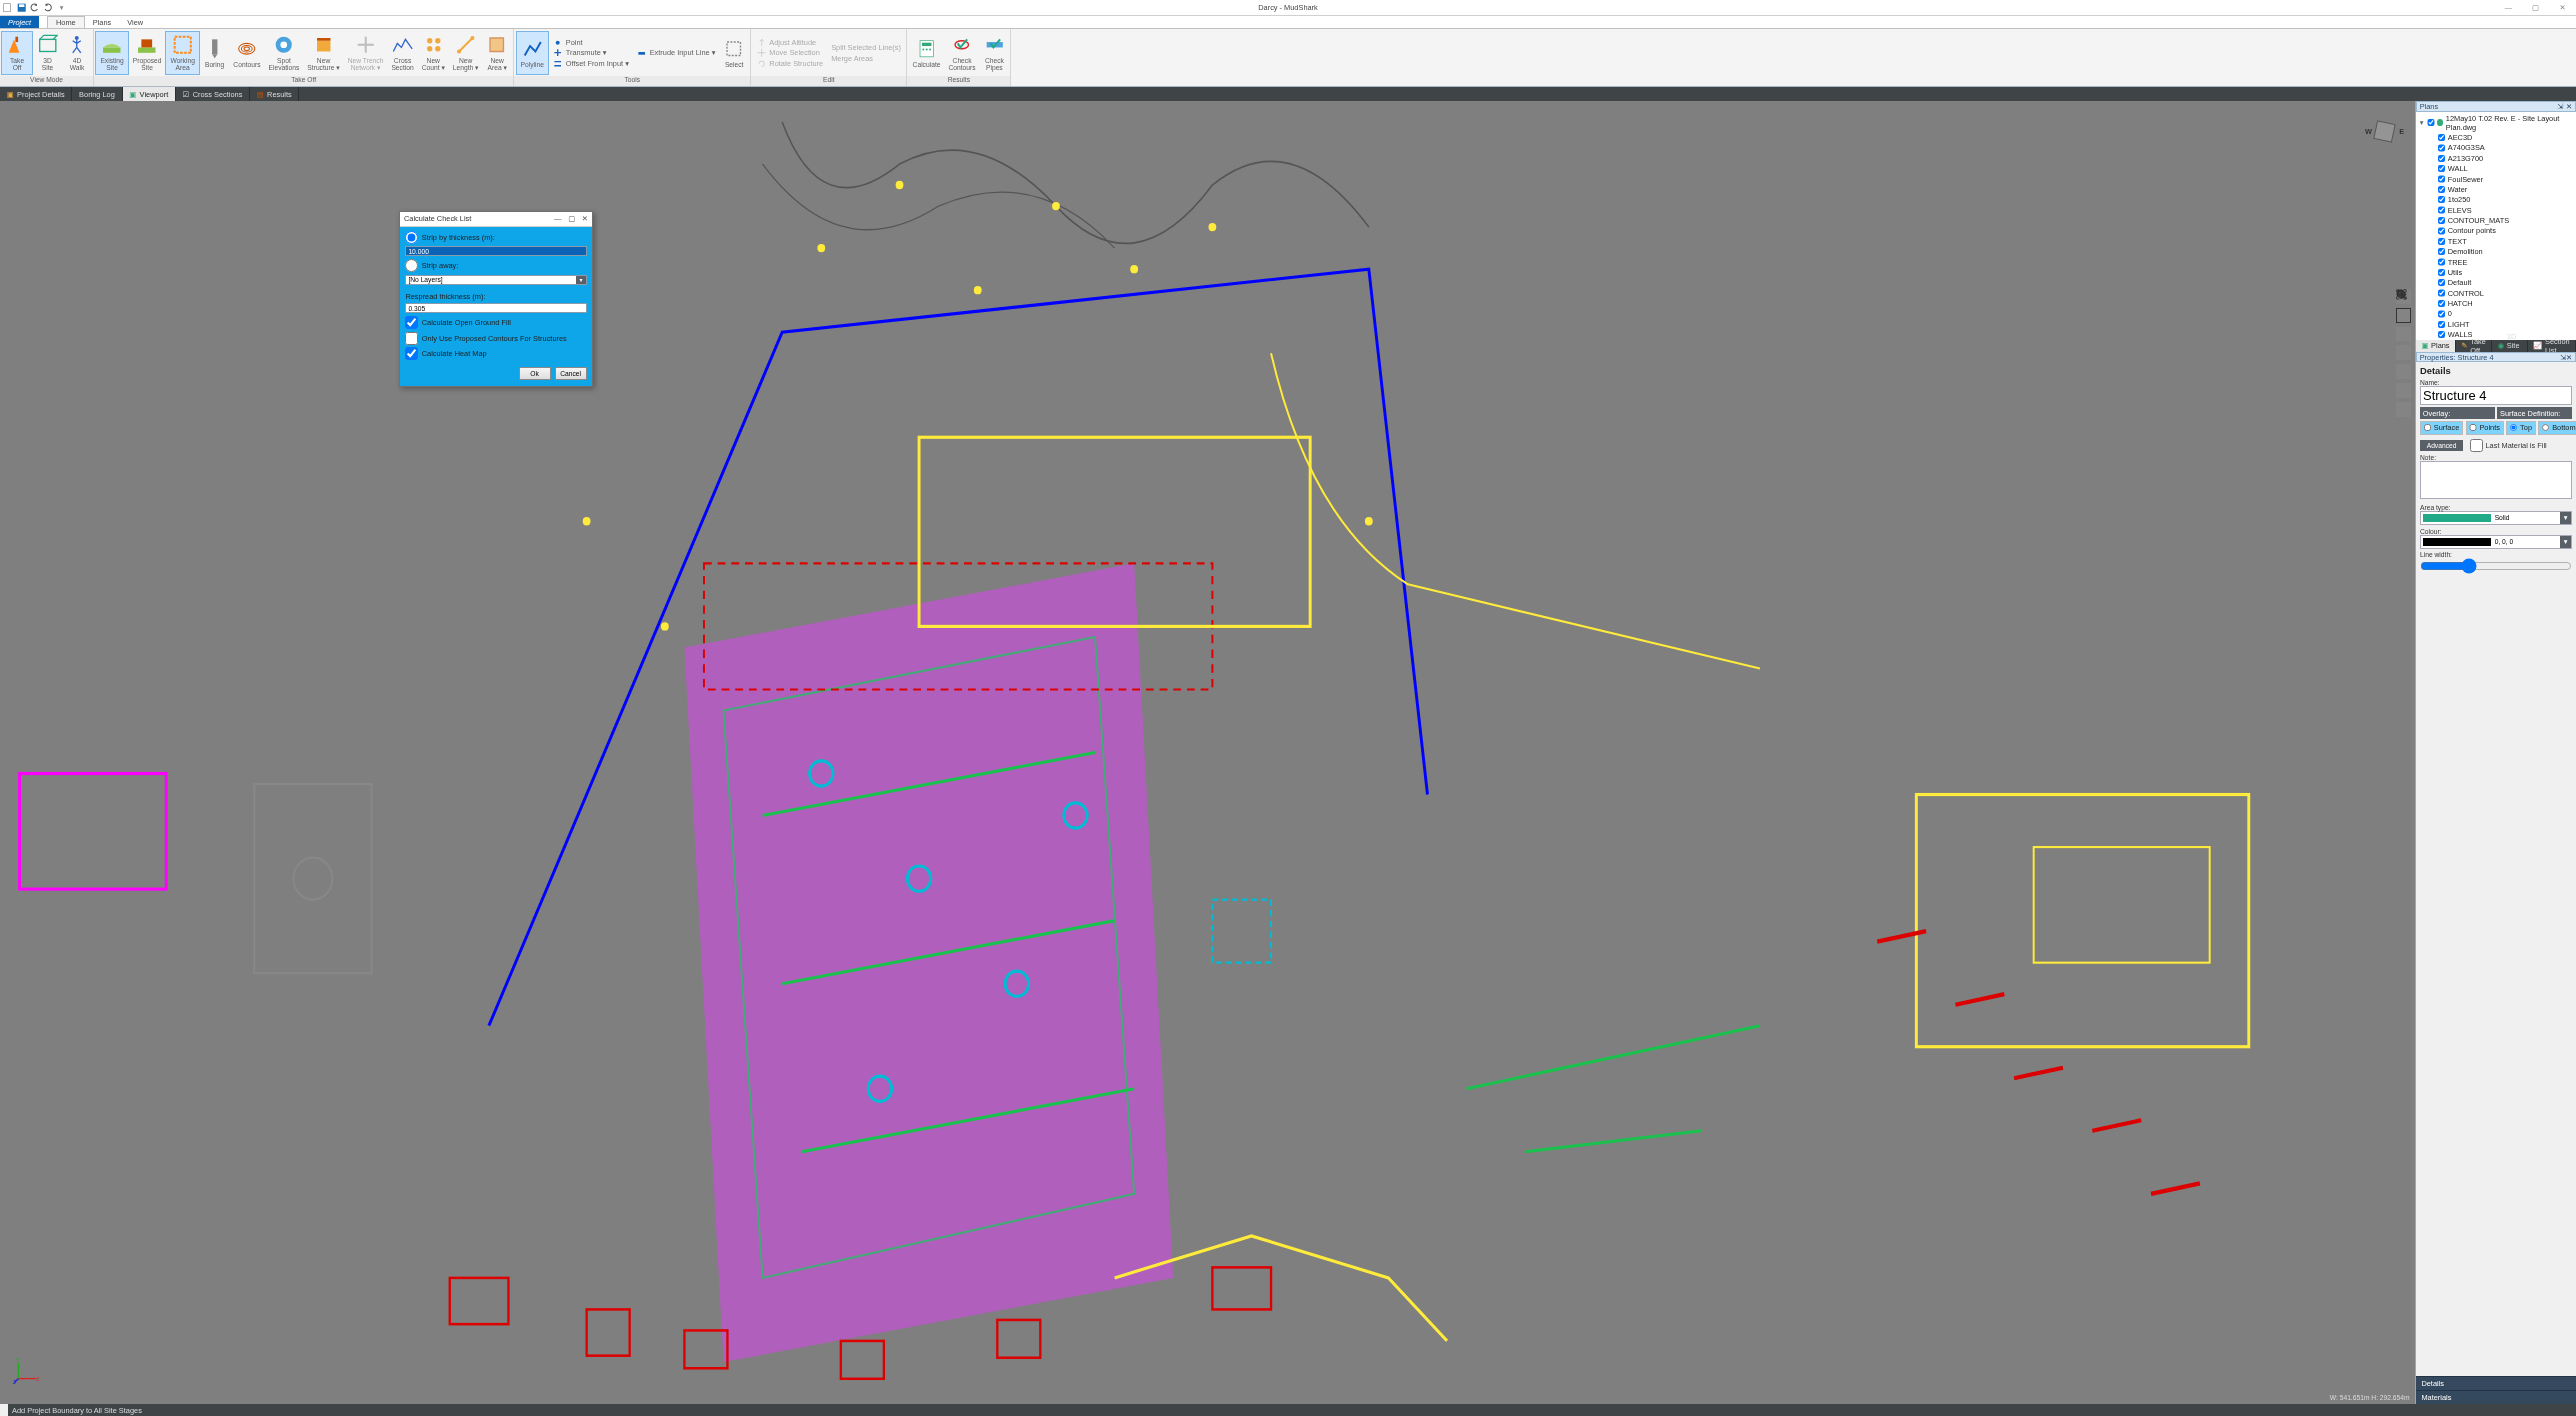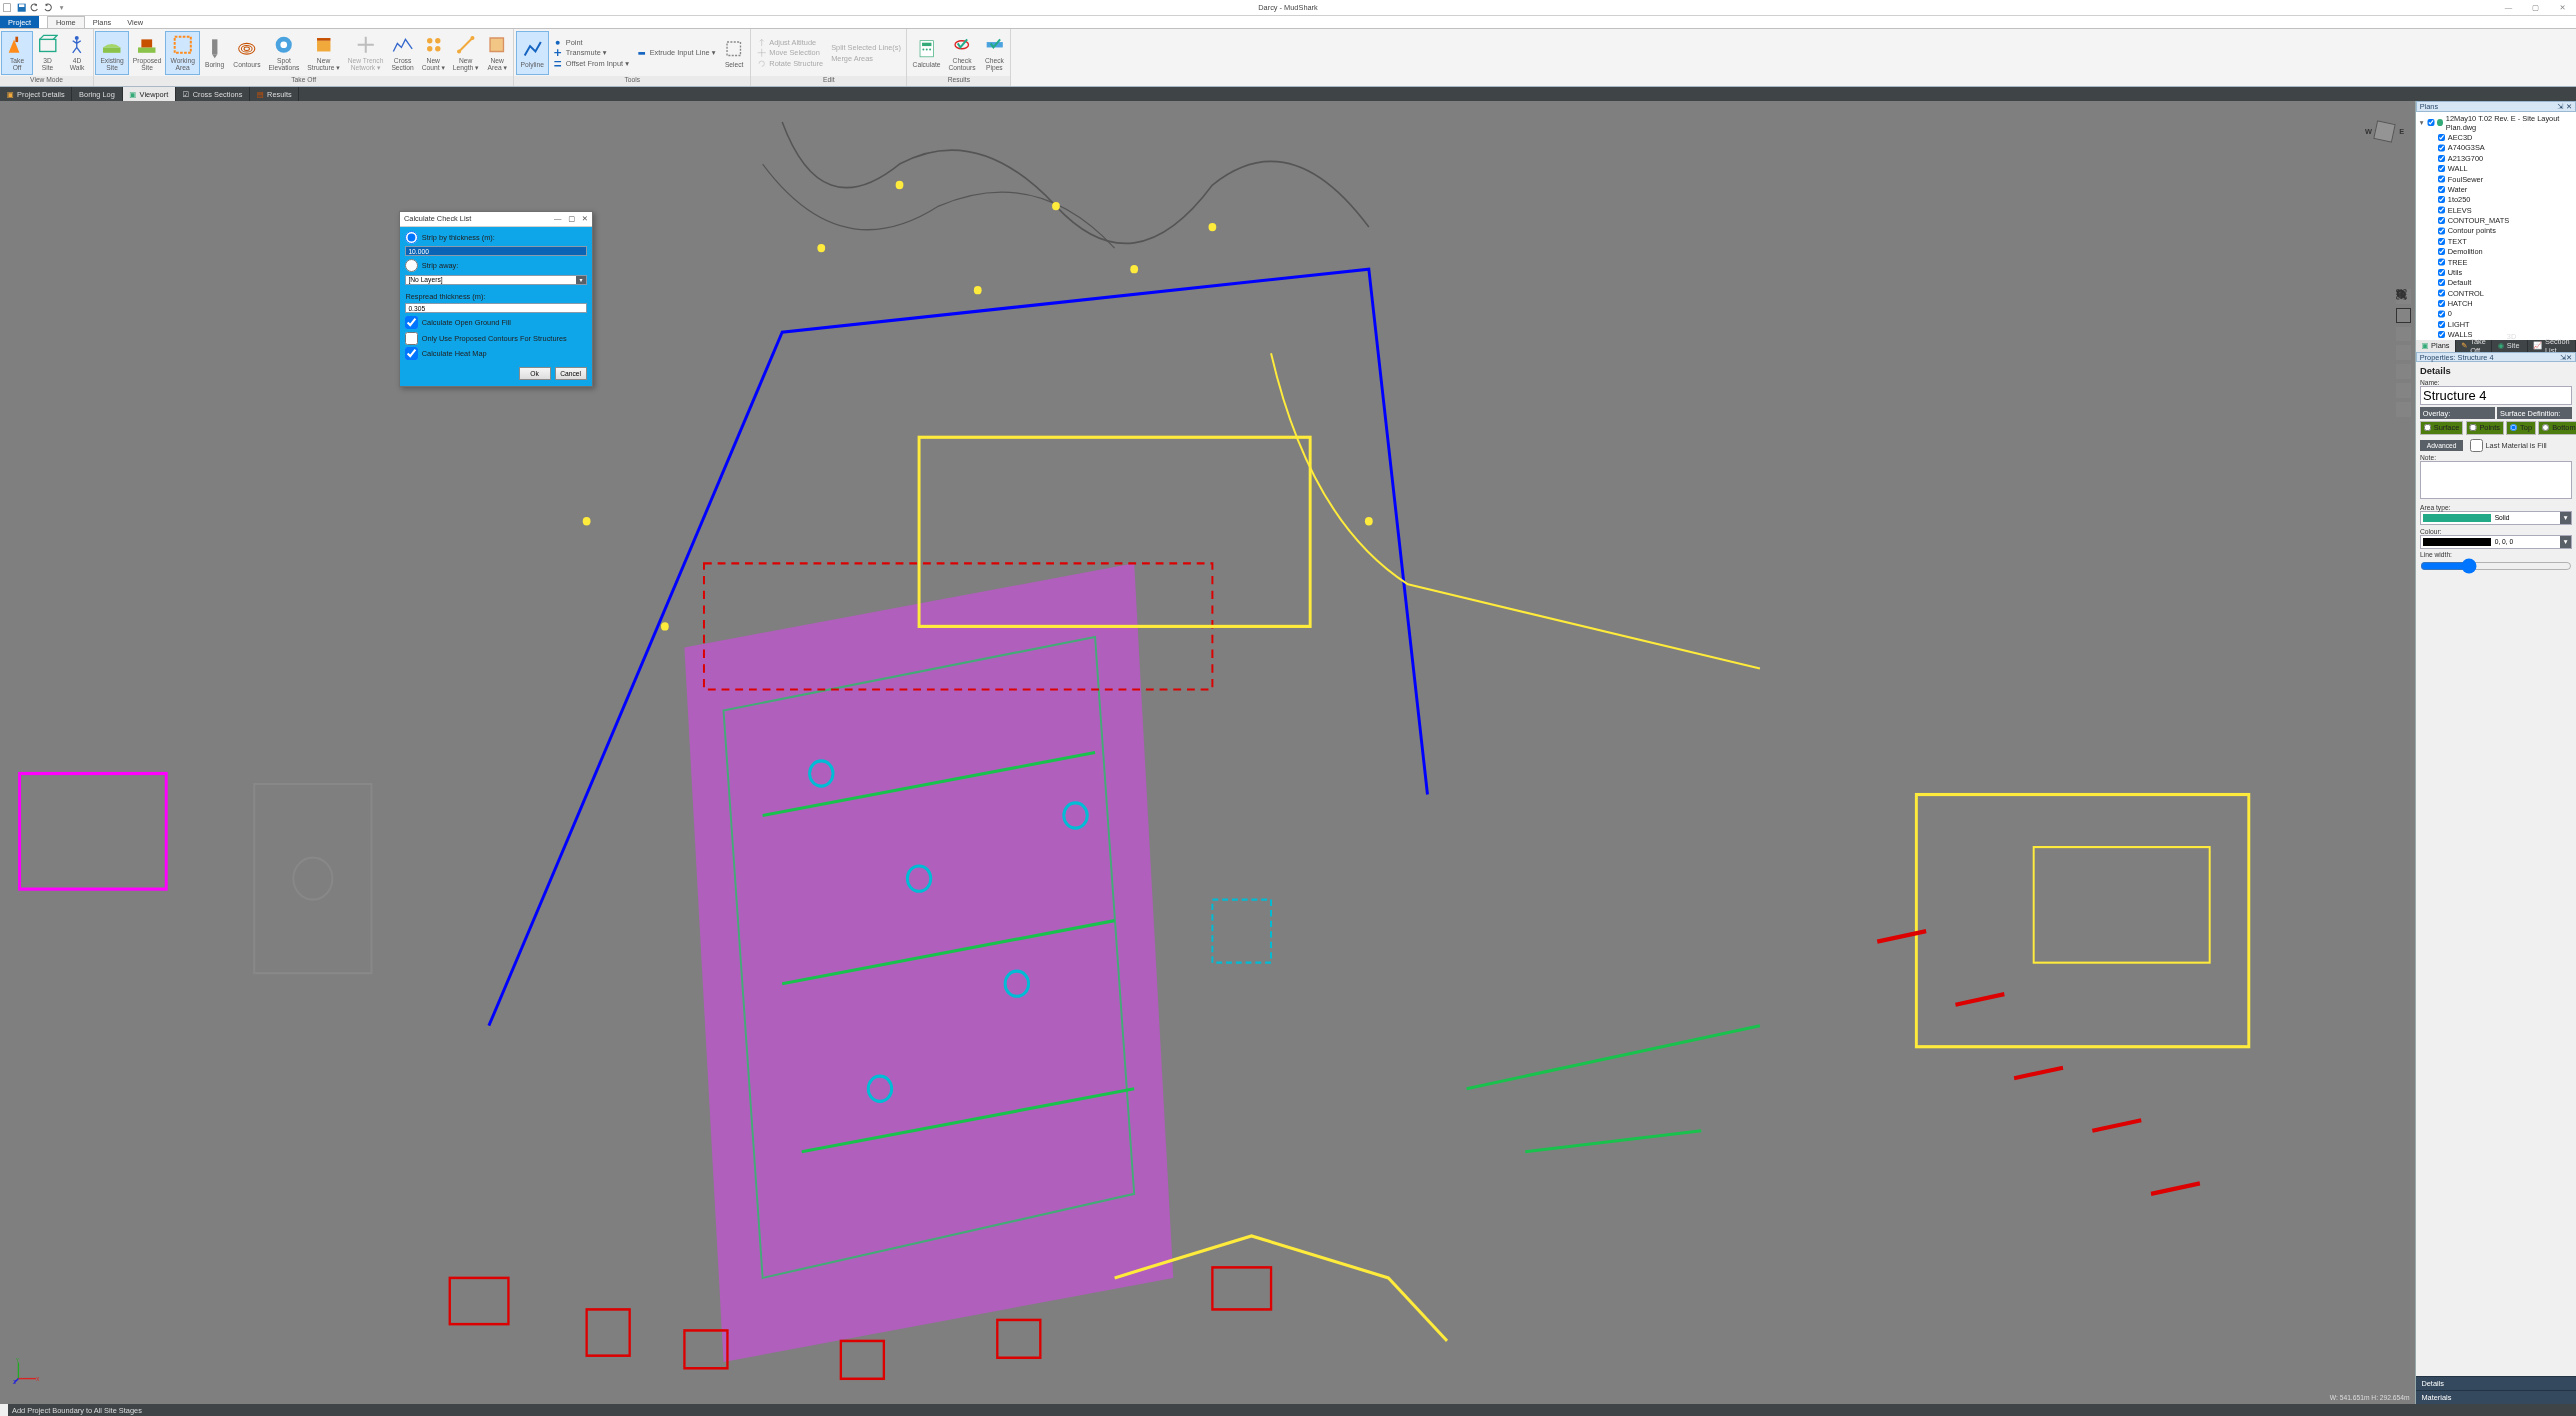--- a/index.html
+++ b/index.html
@@ -5,21 +5,21 @@
 *{box-sizing:border-box;margin:0;padding:0;font-family:"Segoe UI",Tahoma,sans-serif;font-size:7.4px;}
 html,body{width:100%;height:100%;overflow:hidden;background:#f0f0f0;}
 .titlebar{height:16px;background:#fff;display:flex;align-items:center;position:relative;border-bottom:0.7px solid #d0d0d0;}
 .titlebar .qat{display:flex;gap:2.7px;padding:0 2.7px;align-items:center;}
 .titlebar .qat .q{width:10.7px;height:10.7px;display:flex;align-items:center;justify-content:center;}
 .titlebar .title{position:absolute;left:50%;transform:translateX(-50%);color:#444;}
 .titlebar .winbtns{margin-left:auto;display:flex;}
 .titlebar .winbtns div{width:27px;height:16px;display:flex;align-items:center;justify-content:center;color:#888;}
 .ribbon-tabs{height:13.4px;background:#fff;display:flex;align-items:stretch;border-bottom:0.7px solid #c0c0c0;}
 .ribbon-tabs .tab{padding:0 8px;display:flex;align-items:center;color:#444;cursor:pointer;}
-.ribbon-tabs .tab.project{background:#0b63b5;color:#fff;}
+.ribbon-tabs .tab.project{background:#0b63b5;color:#fff;font-style:italic;}
 .ribbon-tabs .tab.active{background:#f4f4f4;border:0.7px solid #c0c0c0;border-bottom:none;margin-left:8px;}
 .ribbon{height:58px;background:#f4f4f4;border-bottom:0.7px solid #a9b7c6;display:flex;}
 .rgroup{display:flex;flex-direction:column;border-right:0.7px solid #d4d4d4;}
 .rgroup .items{flex:1;display:flex;align-items:stretch;padding:1.3px;}
 .rgroup .label{height:10px;text-align:center;color:#5c5c5c;font-size:6.7px;background:#eaeaea;}
 .rbtn{display:flex;flex-direction:column;align-items:center;justify-content:center;padding:1.3px 4px;min-width:27px;cursor:pointer;color:#5c5c5c;gap:1.3px;}
 .rbtn.big .icon{width:21.5px;height:21.5px;}
 .rbtn .txt{font-size:6.7px;text-align:center;line-height:1.1;white-space:pre-line;}
 .rbtn.on{background:#cfe6ff;border:0.7px solid #7ab5e6;}
 .rbtn.disabled{opacity:0.5;}
@@ -53,21 +53,21 @@
 .midtabs .mt{padding:0 5.4px;display:flex;align-items:center;gap:2.7px;color:#ddd;font-size:6.7px;cursor:pointer;border-right:0.7px solid #2c2f31;}
 .midtabs .mt.active{background:#e8e8e8;color:#222;}
 .prop-hdr{height:10.7px;background:#d7e6f5;border:0.7px solid #9bb8d3;display:flex;align-items:center;padding:0 2.7px;color:#2a4a6a;font-size:6.7px;}
 .props{flex:1;overflow:auto;background:#f0f0f0;padding:2.7px 4px;}
 .props h3{font-size:9.4px;font-weight:bold;color:#222;margin-bottom:2.7px;}
 .props .lbl{font-size:6.7px;color:#333;margin-top:2.7px;}
 .props input[type=text],.props textarea,.props select{width:100%;border:0.7px solid #aab;background:#fff;font-size:13px;padding:1.3px 2px;}
 .props textarea{height:38px;resize:none;}
 .segrow{display:flex;gap:2.7px;margin-top:2px;}
 .seg{flex:1;background:#5a6068;color:#fff;padding:1.3px 2.7px;font-size:6.7px;display:flex;align-items:center;gap:2.7px;}
-.seg.light{background:#4d7c0f;color:#222;border:0.7px solid #bbb;}
+.seg.light{background:#7dd3fc;color:#222;border:0.7px solid #bbb;}
 .seg input[type=radio],.seg input[type=checkbox]{width:7.4px;height:7.4px;}
 .btn-adv{background:#5a6068;color:#fff;border:none;padding:2px 6.7px;font-size:6.7px;cursor:pointer;}
 .select-wrap{display:flex;align-items:center;border:0.7px solid #aab;background:#fff;}
 .select-wrap .sw{width:8px;height:8px;margin:0 2px;}
 .select-wrap span{flex:1;padding:1.3px 2px;font-size:6.7px;}
 .select-wrap .dd{width:10.7px;background:#5a6068;color:#fff;text-align:center;height:12px;line-height:12px;}
 .slider{width:100%;}
 .bottom-tabs{margin-top:auto;}
 .bottom-tabs .bt{background:#34495e;color:#fff;padding:2px 5.4px;font-size:7.4px;border-top:0.7px solid #233445;cursor:pointer;}
 .statusbar{position:absolute;left:8px;right:0;bottom:0;height:12px;background:#3f4447;color:#ddd;display:flex;align-items:center;padding:0 4px;font-size:6.7px;}

